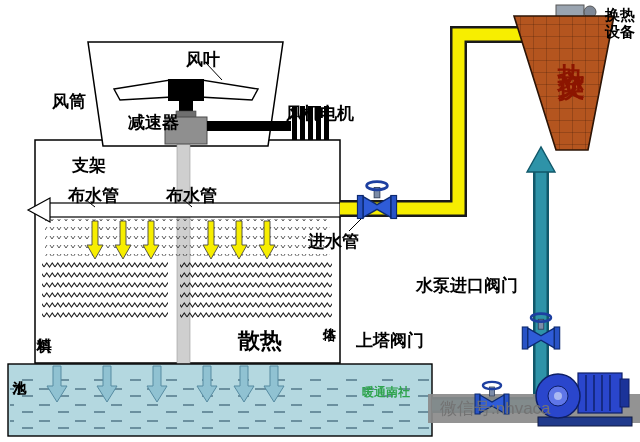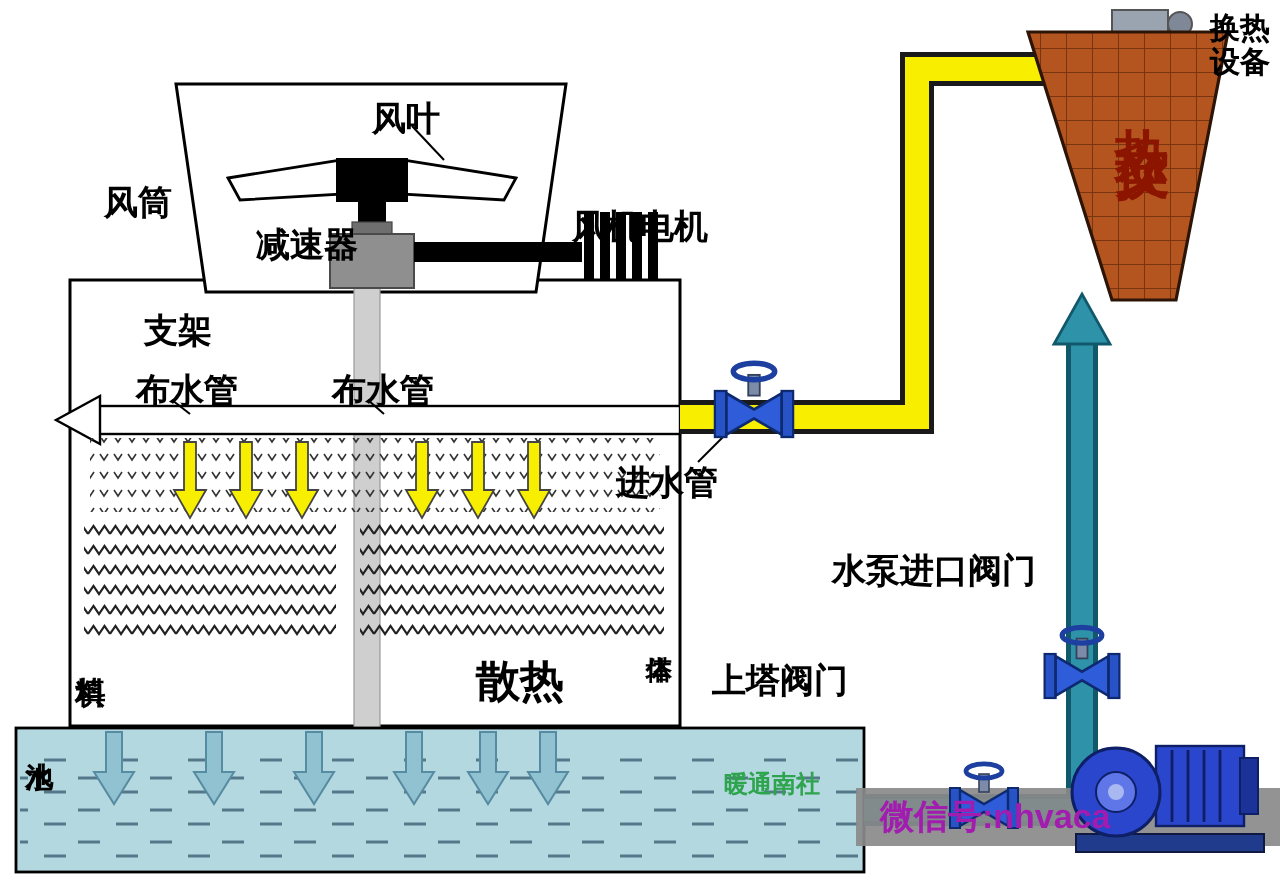--- a/index.html
+++ b/index.html
@@ -159,15 +159,15 @@
 <div class="lbl" style="left:308px;top:232px;">进水管</div>
 <div class="lbl v" style="left:36px;top:326px;font-size:15px;">填料</div>
 <div class="lbl" style="left:238px;top:328px;font-size:22px;text-align:right;">散热</div>
 <div class="lbl v" style="left:321px;top:318px;font-size:13px;">塔体</div>
 <div class="lbl v" style="left:12px;top:370px;font-size:14px;">水池</div>
 <div class="lbl" style="left:356px;top:331px;">上塔阀门</div>
 <div class="lbl" style="left:416px;top:276px;">水泵进口阀门</div>
 <div class="lbl wrap2" style="left:605px;top:6px;font-size:15px;">换热设备</div>
 <div class="lbl v" style="left:555px;top:42px;font-size:27px;color:#8c1500;letter-spacing:5px;">热交换</div>
 <div class="lbl" style="left:362px;top:386px;font-size:12px;color:#2fa44e;">暖通南社</div>
-<div class="lbl" style="left:440px;top:399px;font-size:17px;color:#a21caf;font-weight:700;">微信号:nhvaca</div>
+<div class="lbl" style="left:440px;top:399px;font-size:17px;color:#737373;font-weight:400;">微信号:nhvaca</div>
 
 </div>
 
 </body></html>

